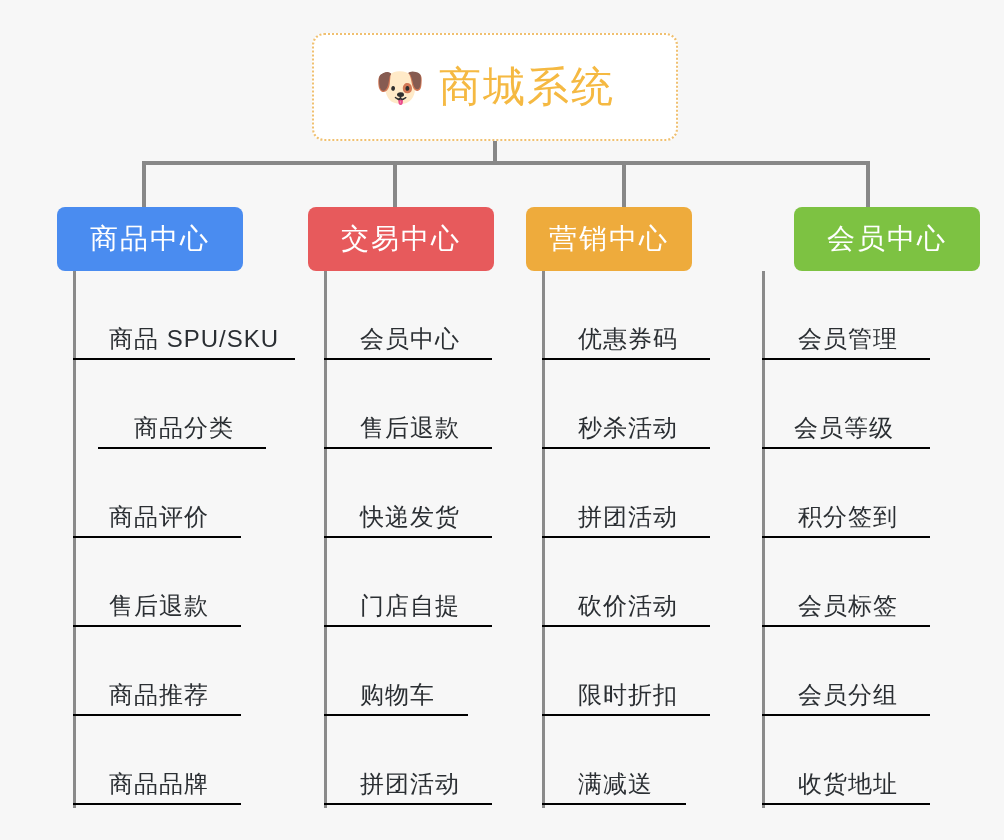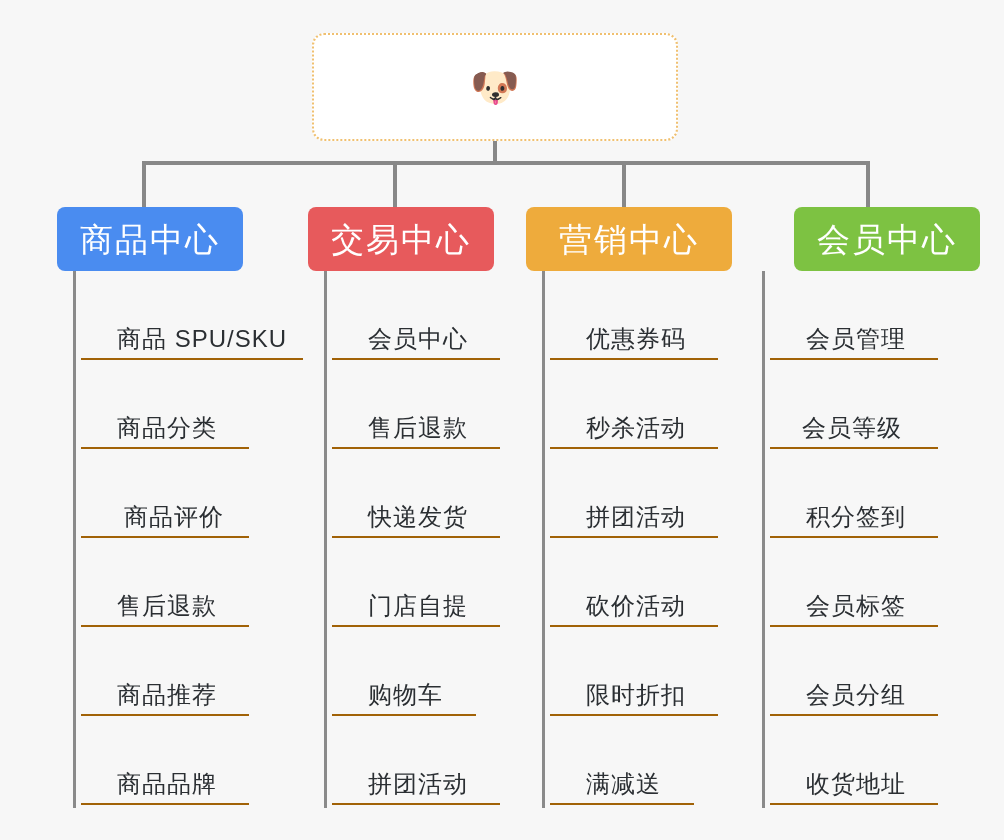--- a/index.html
+++ b/index.html
@@ -67,21 +67,21 @@
     left: 0;
     height: 64px;
     border-radius: 8px;
     display: flex;
     align-items: center;
     justify-content: center;
     box-sizing: border-box;
   }
   .cat-label {
     color: #ffffff;
-    font-size: 33px;
+    font-size: 28px;
     letter-spacing: 2px;
     line-height: 1;
     white-space: nowrap;
   }
 
   
   .trunk {
     position: absolute;
     width: 3px;
     background: #8a8a8a;
@@ -89,24 +89,24 @@
     top: 64px;
   }
 
   .leaf-list {
     position: absolute;
     left: 16px;
     top: 64px;
   }
   .leaf {
     position: absolute;
-    left: 8px;
+    left: 0;
     height: 89px;
     box-sizing: border-box;
-    border-bottom: 2px solid #a16207;
+    border-bottom: 2px solid #000000;
     display: flex;
     align-items: flex-end;
     padding-left: 36px;
     padding-right: 18px;
     padding-bottom: 5px;
   }
   .leaf-label {
     font-size: 24px;
     color: #2b2f33;
     line-height: 1.15;
@@ -114,42 +114,43 @@
     letter-spacing: 1px;
   }
 </style>
 </head>
 <body>
 
 <div id="canvas">
 
   <div class="root-node">
     <span class="root-emoji">🐶</span>
+    <span class="root-title">商城系统</span>
   </div>
 
   <div class="conn conn-v" style="left:493px; top:141px; height:23px;"></div>
   <div class="conn conn-h" style="left:142px; top:161px; width:728px;"></div>
   <div class="conn conn-v" style="left:142px; top:161px; height:48px;"></div>
   <div class="conn conn-v" style="left:393px; top:161px; height:48px;"></div>
   <div class="conn conn-v" style="left:622px; top:161px; height:48px;"></div>
   <div class="conn conn-v" style="left:866px; top:161px; height:48px;"></div>
 
   <div class="column" style="left:57px; width:240px;">
     <div class="cat-box" style="width:186px; background:#4a8cf0;">
       <span class="cat-label">商品中心</span>
     </div>
     <div class="trunk" style="height:537px;"></div>
     <div class="leaf-list" style="width:222px;">
       <div class="leaf" style="top:0px;   width:222px;">
           <span class="leaf-label">商品 SPU/SKU</span>
         </div>
-      <div class="leaf" style="top:89px;  width:168px;">
+      <div class="leaf" style="top:89px;  width:168px;margin-left:25px;">
           <span class="leaf-label">商品分类</span>
         </div>
-      <div class="leaf" style="top:178px; width:168px;justify-content:center;">
+      <div class="leaf" style="top:178px; width:168px;">
           <span class="leaf-label">商品评价</span>
         </div>
       <div class="leaf" style="top:267px; width:168px;">
           <span class="leaf-label">售后退款</span>
         </div>
       <div class="leaf" style="top:356px; width:168px;">
           <span class="leaf-label">商品推荐</span>
         </div>
       <div class="leaf" style="top:445px; width:168px;">
           <span class="leaf-label">商品品牌</span>
@@ -178,21 +179,21 @@
       <div class="leaf" style="top:356px; width:144px;">
           <span class="leaf-label">购物车</span>
         </div>
       <div class="leaf" style="top:445px; width:168px;">
           <span class="leaf-label">拼团活动</span>
         </div>
     </div>
   </div>
 
   <div class="column" style="left:526px; width:220px;">
-    <div class="cat-box" style="width:206px; background:#eeab3c;">
+    <div class="cat-box" style="width:166px; background:#eeab3c;">
       <span class="cat-label">营销中心</span>
     </div>
     <div class="trunk" style="height:537px;"></div>
     <div class="leaf-list" style="width:168px;">
       <div class="leaf" style="top:0px;   width:168px;">
           <span class="leaf-label">优惠券码</span>
         </div>
       <div class="leaf" style="top:89px;  width:168px;">
           <span class="leaf-label">秒杀活动</span>
         </div>

